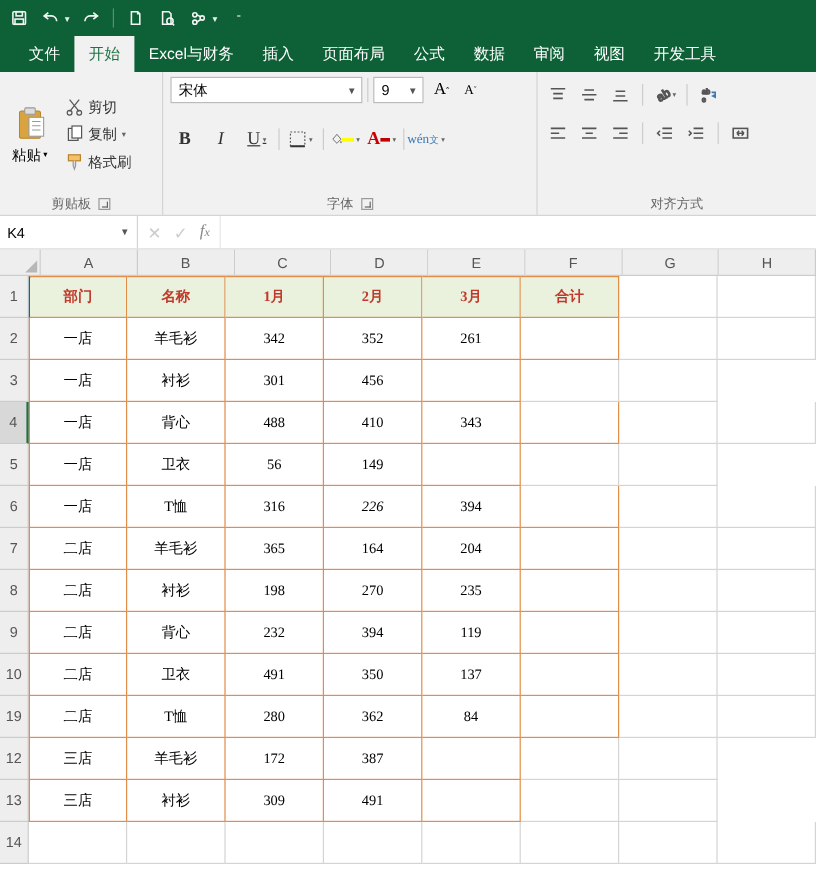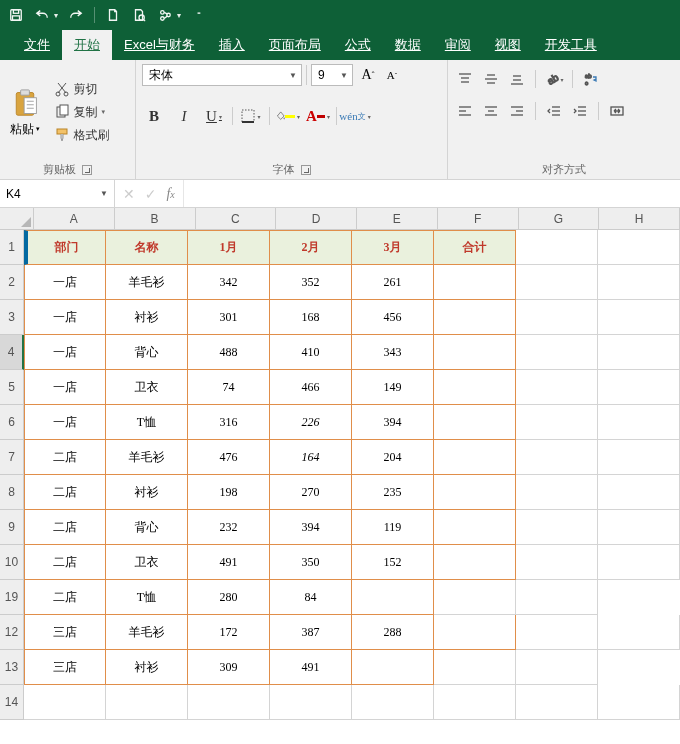--- a/index.html
+++ b/index.html
@@ -7,21 +7,21 @@
 
 
 .titlebar { background: #0e6037; height: 30px; display: flex; align-items: center; padding: 0 8px; gap: 10px; color: #fff; }
 .titlebar .ticon { width: 16px; height: 16px; display: flex; align-items: center; justify-content: center; opacity: .95; cursor: pointer; }
 .titlebar svg { width: 14px; height: 14px; stroke: #fff; fill: none; stroke-width: 1.5; }
 .titlebar .sep { width: 1px; height: 16px; background: rgba(255,255,255,0.3); }
 .titlebar .dd { font-size: 8px; opacity: .9; margin-left: -6px; }
 
 
 .tabs { background: #0e6037; height: 30px; display: flex; align-items: flex-end; padding-left: 12px; gap: 0; color: #fff; }
-.tab { padding: 6px 12px; cursor: pointer; font-size: 13px; text-decoration: underline; }
+.tab { padding: 6px 12px; cursor: pointer; font-size: 13px; }
 .tab.active { background: #f1f1f1; color: #217346; }
 
 
 .ribbon { background: #f1f1f1; border-bottom: 1px solid #d4d4d4; display: flex; height: 120px; }
 .group { border-right: 1px solid #d4d4d4; display: flex; flex-direction: column; padding: 4px 6px 2px 6px; }
 .group .ctrls { flex: 1; display: flex; gap: 6px; }
 .group .glabel { text-align: center; font-size: 11px; color: #666; padding-top: 2px; display: flex; justify-content: center; align-items: center; gap: 6px; }
 .group .dlg { width: 10px; height: 10px; border: 1px solid #999; position: relative; cursor: pointer; }
 .group .dlg::after { content: ""; position: absolute; right: 1px; bottom: 1px; width: 4px; height: 4px; border-right: 1px solid #666; border-bottom: 1px solid #666; }
 
@@ -63,21 +63,21 @@
 .colhdrs { display: flex; margin-left: 34px; }
 .ch { height: 22px; background: #eee; border-right: 1px solid #ccc; border-bottom: 1px solid #ccc; display: flex; align-items: center; justify-content: center; color: #555; font-size: 12px; }
 .rows { display: flex; }
 .rowhdrs { display: flex; flex-direction: column; width: 34px; }
 .rh { height: 35px; background: #eee; border-right: 1px solid #ccc; border-bottom: 1px solid #ccc; display: flex; align-items: center; justify-content: center; color: #555; font-size: 12px; }
 .rh.active { background: #d8d8d8; border-right: 2px solid #217346; }
 .grid { display: flex; flex-direction: column; }
 .gr { display: flex; }
 .cell { height: 35px; border-right: 1px solid #d4d4d4; border-bottom: 1px solid #d4d4d4; display: flex; align-items: center; justify-content: center; font-size: 12px; color: #000; font-family: SimSun, serif; }
 .thdr { background: #eaf1dd; color: #c0392b; font-weight: bold; border: 1px solid #e08e4a; border-left: none; }
-.thdr:first-child { border-left: 4px solid #0369a1; }
+.thdr:first-child { border-left: 1px solid #0369a1; }
 .dcell { border-right: 1px solid #e08e4a; border-bottom: 1px solid #e08e4a; }
 .dcell.first { border-left: 1px solid #e08e4a; }
 .blank {}
 </style>
 </head>
 <body>
 
 <div class="titlebar">
   <span class="ticon">
       <svg viewBox="0 0 16 16">
@@ -393,61 +393,59 @@
           <div class="cell dcell" style="width: 82px;">352</div>
           <div class="cell dcell" style="width: 82px;">261</div>
           <div class="cell dcell" style="width: 82px;"></div>
           <div class="cell blank" style="width: 82px;"></div>
           <div class="cell blank" style="width: 82px;"></div>
         </div>
         <div class="gr">
           <div class="cell dcell first" style="width: 82px;">一店</div>
           <div class="cell dcell" style="width: 82px;">衬衫</div>
           <div class="cell dcell" style="width: 82px;">301</div>
-          <div class="cell dcell" style="width: 82px;">168</div>
           <div class="cell dcell" style="width: 82px;">456</div>
           <div class="cell dcell" style="width: 82px;"></div>
           <div class="cell blank" style="width: 82px;"></div>
           <div class="cell blank" style="width: 82px;"></div>
         </div>
         <div class="gr">
           <div class="cell dcell first" style="width: 82px;">一店</div>
           <div class="cell dcell" style="width: 82px;">背心</div>
           <div class="cell dcell" style="width: 82px;">488</div>
           <div class="cell dcell" style="width: 82px;">410</div>
           <div class="cell dcell" style="width: 82px;">343</div>
           <div class="cell dcell" style="width: 82px;"></div>
           <div class="cell blank" style="width: 82px;"></div>
           <div class="cell blank" style="width: 82px;"></div>
         </div>
         <div class="gr">
           <div class="cell dcell first" style="width: 82px;">一店</div>
           <div class="cell dcell" style="width: 82px;">卫衣</div>
-          <div class="cell dcell" style="width: 82px;">74</div>
-          <div class="cell dcell" style="width: 82px;">466</div>
+          <div class="cell dcell" style="width: 82px;">56</div>
           <div class="cell dcell" style="width: 82px;">149</div>
           <div class="cell dcell" style="width: 82px;"></div>
           <div class="cell blank" style="width: 82px;"></div>
           <div class="cell blank" style="width: 82px;"></div>
         </div>
         <div class="gr">
           <div class="cell dcell first" style="width: 82px;">一店</div>
           <div class="cell dcell" style="width: 82px;">T恤</div>
           <div class="cell dcell" style="width: 82px;">316</div>
           <div class="cell dcell" style="width: 82px; font-style: italic;">226</div>
           <div class="cell dcell" style="width: 82px;">394</div>
           <div class="cell dcell" style="width: 82px;"></div>
           <div class="cell blank" style="width: 82px;"></div>
           <div class="cell blank" style="width: 82px;"></div>
         </div>
         <div class="gr">
           <div class="cell dcell first" style="width: 82px;">二店</div>
           <div class="cell dcell" style="width: 82px;">羊毛衫</div>
-          <div class="cell dcell" style="width: 82px;">476</div>
-          <div class="cell dcell" style="width: 82px; font-style: italic;">164</div>
+          <div class="cell dcell" style="width: 82px;">365</div>
+          <div class="cell dcell" style="width: 82px;">164</div>
           <div class="cell dcell" style="width: 82px;">204</div>
           <div class="cell dcell" style="width: 82px;"></div>
           <div class="cell blank" style="width: 82px;"></div>
           <div class="cell blank" style="width: 82px;"></div>
         </div>
         <div class="gr">
           <div class="cell dcell first" style="width: 82px;">二店</div>
           <div class="cell dcell" style="width: 82px;">衬衫</div>
           <div class="cell dcell" style="width: 82px;">198</div>
           <div class="cell dcell" style="width: 82px;">270</div>
@@ -464,40 +462,40 @@
           <div class="cell dcell" style="width: 82px;">119</div>
           <div class="cell dcell" style="width: 82px;"></div>
           <div class="cell blank" style="width: 82px;"></div>
           <div class="cell blank" style="width: 82px;"></div>
         </div>
         <div class="gr">
           <div class="cell dcell first" style="width: 82px;">二店</div>
           <div class="cell dcell" style="width: 82px;">卫衣</div>
           <div class="cell dcell" style="width: 82px;">491</div>
           <div class="cell dcell" style="width: 82px;">350</div>
-          <div class="cell dcell" style="width: 82px;">152</div>
+          <div class="cell dcell" style="width: 82px;">137</div>
           <div class="cell dcell" style="width: 82px;"></div>
           <div class="cell blank" style="width: 82px;"></div>
           <div class="cell blank" style="width: 82px;"></div>
         </div>
         <div class="gr">
           <div class="cell dcell first" style="width: 82px;">二店</div>
           <div class="cell dcell" style="width: 82px;">T恤</div>
           <div class="cell dcell" style="width: 82px;">280</div>
+          <div class="cell dcell" style="width: 82px;">362</div>
           <div class="cell dcell" style="width: 82px;">84</div>
           <div class="cell dcell" style="width: 82px;"></div>
           <div class="cell blank" style="width: 82px;"></div>
           <div class="cell blank" style="width: 82px;"></div>
         </div>
         <div class="gr">
           <div class="cell dcell first" style="width: 82px;">三店</div>
           <div class="cell dcell" style="width: 82px;">羊毛衫</div>
           <div class="cell dcell" style="width: 82px;">172</div>
           <div class="cell dcell" style="width: 82px;">387</div>
-          <div class="cell dcell" style="width: 82px;">288</div>
           <div class="cell dcell" style="width: 82px;"></div>
           <div class="cell blank" style="width: 82px;"></div>
           <div class="cell blank" style="width: 82px;"></div>
         </div>
         <div class="gr">
           <div class="cell dcell first" style="width: 82px;">三店</div>
           <div class="cell dcell" style="width: 82px;">衬衫</div>
           <div class="cell dcell" style="width: 82px;">309</div>
           <div class="cell dcell" style="width: 82px;">491</div>
           <div class="cell dcell" style="width: 82px;"></div>

